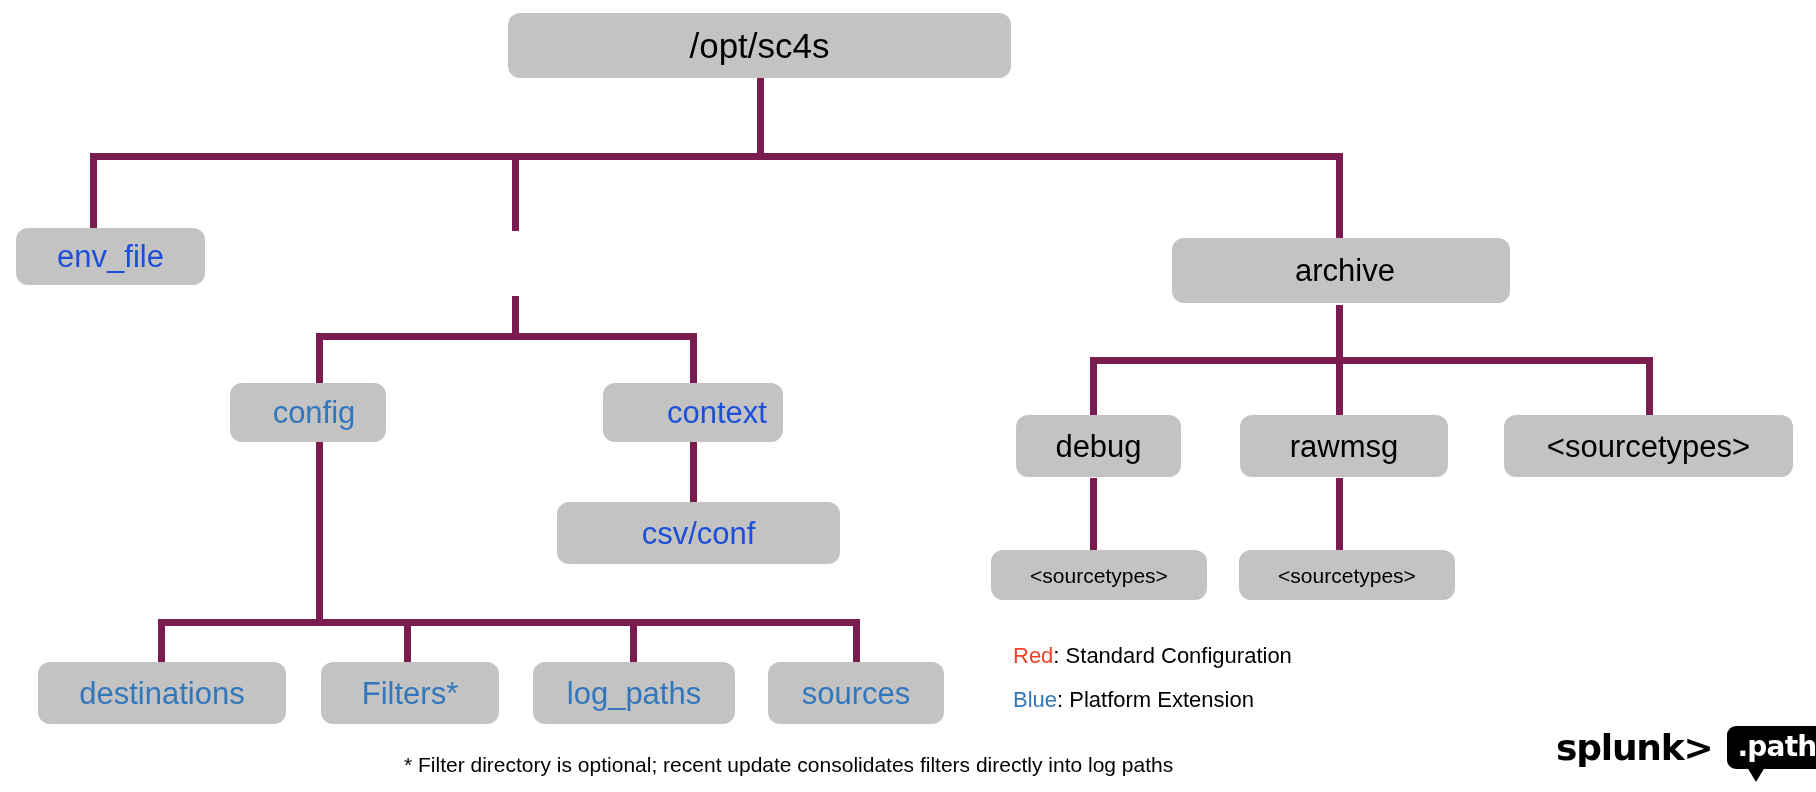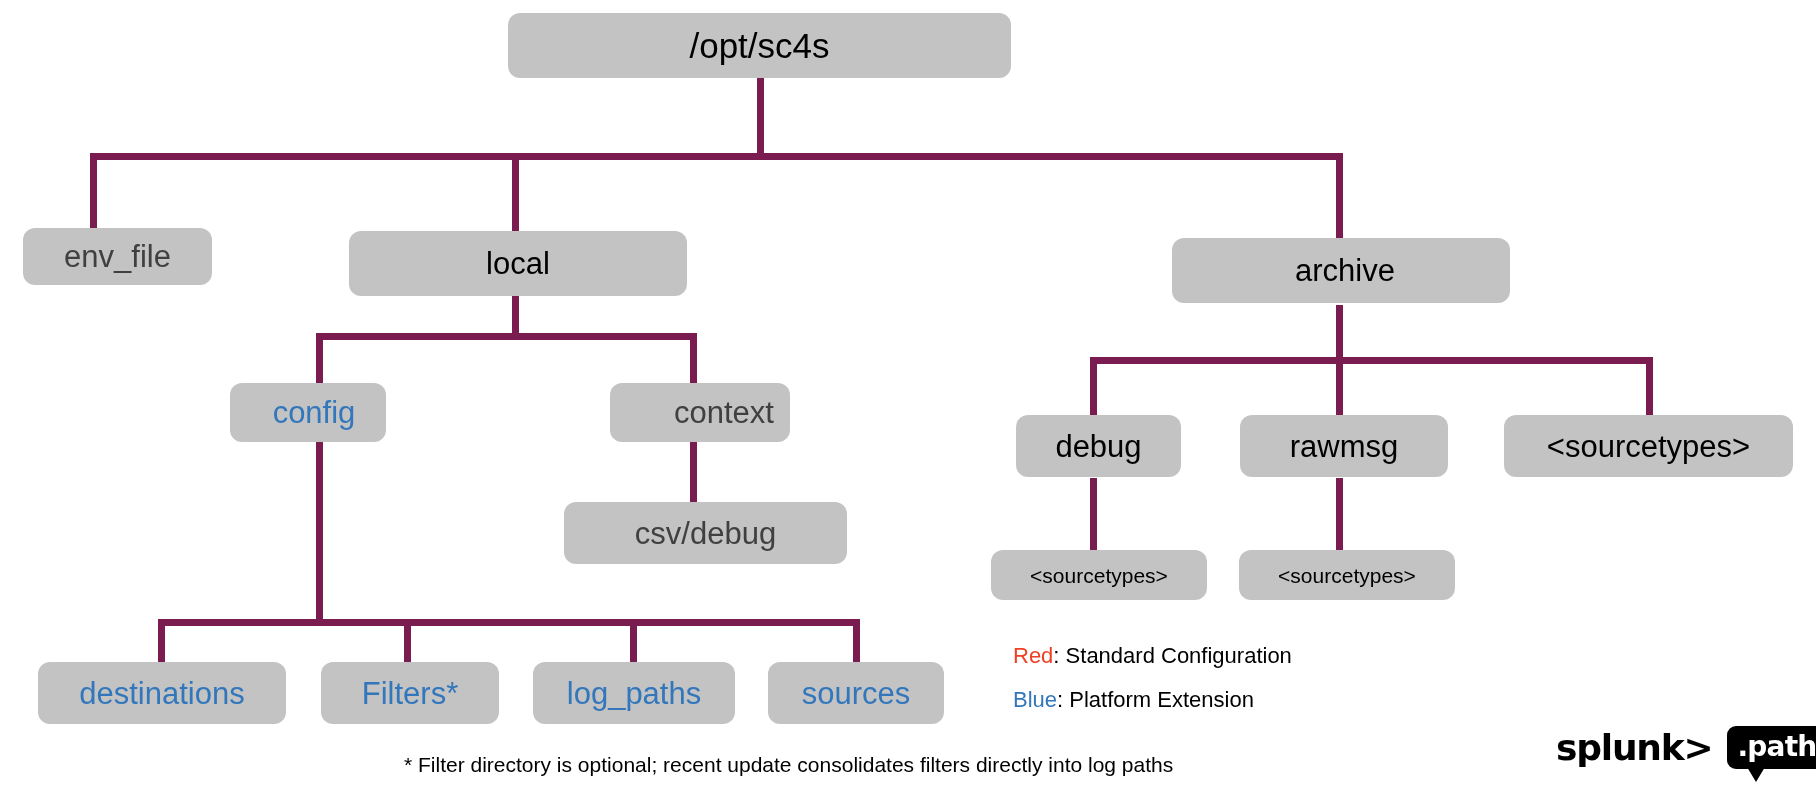--- a/index.html
+++ b/index.html
@@ -34,21 +34,21 @@
     display: flex;
     align-items: center;
     justify-content: center;
     box-sizing: border-box;
     color: #000000;
     font-family: "Liberation Sans", sans-serif;
     line-height: 1;
     white-space: nowrap;
     z-index: 3;
   }
-  .node.red   { color: #404040; margin-left: 7px; }
+  .node.red   { color: #1d4ed8; }
   .node.blue  { color: #3277BC; }
   .node.black { color: #000000; }
 
   .size-xl { font-size: 35px; }
   .size-lg { font-size: 31px; }
   .size-sm { font-size: 21px; }
 
   
   .legend {
     position: absolute;
@@ -150,38 +150,35 @@
   <div class="line line-v" style="left:1336px; top:478px; height:72px;"></div>
 
   <div class="node black size-xl" style="left:508px; top:13px; width:503px; height:65px;">
     <span>/opt/sc4s</span>
   </div>
 
   <div class="node red size-lg" style="left:16px; top:228px; width:189px; height:57px;">
     <span>env_file</span>
   </div>
 
-  <div class="node black size-lg" style="left:349px; top:231px; width:338px; height:65px;">
-    <span>local</span>
-  </div>
 
   <div class="node black size-lg" style="left:1172px; top:238px; width:338px; height:65px;padding-left:8px;">
     <span>archive</span>
   </div>
 
   <div class="node blue size-lg" style="left:230px; top:383px; width:156px; height:59px;padding-left:12px;">
     <span>config</span>
   </div>
 
   <div class="node red size-lg" style="left:603px; top:383px; width:180px; height:59px;padding-left:48px;">
     <span>context</span>
   </div>
 
   <div class="node red size-lg" style="left:557px; top:502px; width:283px; height:62px;">
-    <span>csv/debug</span>
+    <span>csv/conf</span>
   </div>
 
   <div class="node blue size-lg" style="left:38px; top:662px; width:248px; height:62px;">
     <span>destinations</span>
   </div>
 
   <div class="node blue size-lg" style="left:533px; top:662px; width:202px; height:62px;">
     <span>log_paths</span>
   </div>
 

